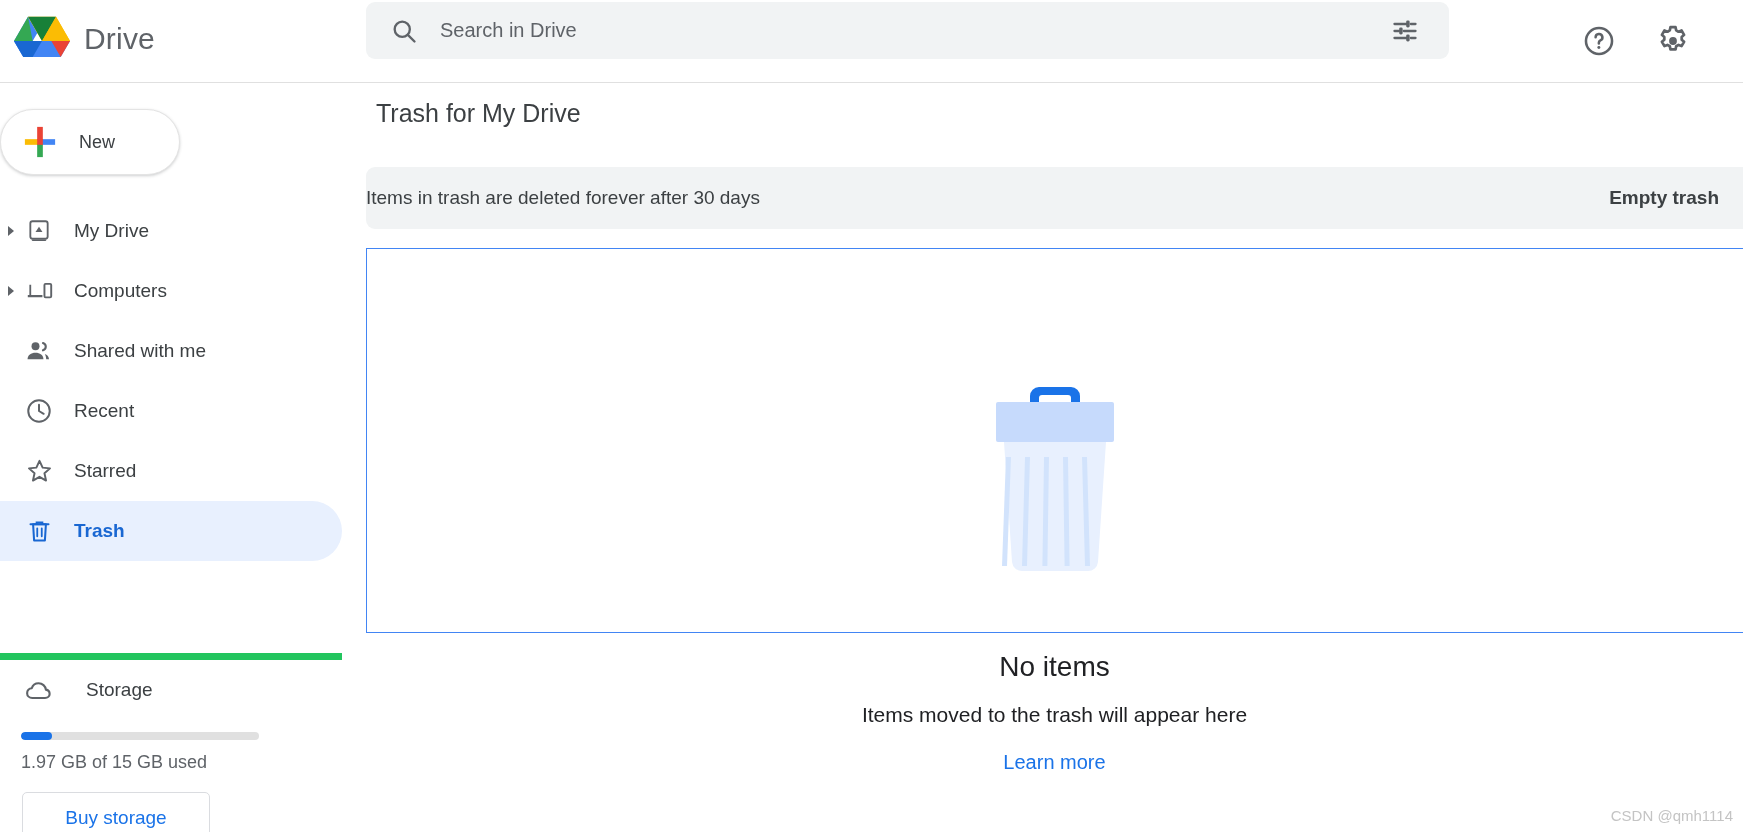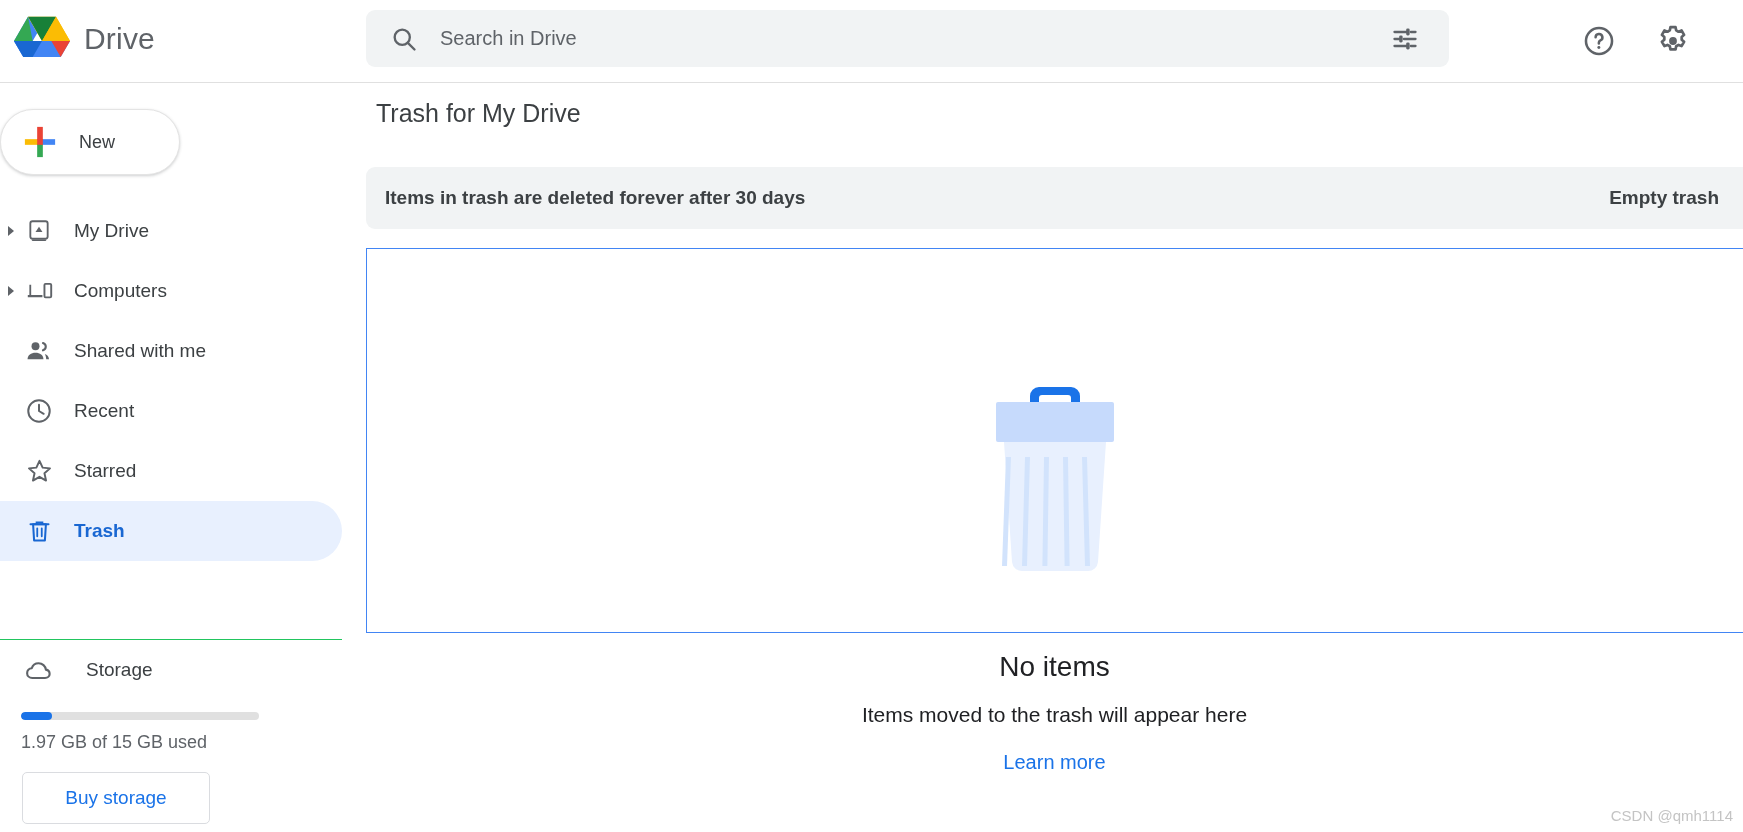--- a/index.html
+++ b/index.html
@@ -22,21 +22,21 @@
     position: absolute; left: 14px; top: 14px;
     display: flex; align-items: center; gap: 14px;
   }
   .brand-logo { width: 56px; height: 50px; display: block; }
   .brand-name {
     font-size: 30px; color: #5f6368; letter-spacing: .2px;
     font-family: "Liberation Sans", sans-serif;
   }
 
   .searchbar {
-    position: absolute; left: 366px; top: 10px;
+    position: absolute; left: 366px; top: 2px;
     width: 1083px; height: 57px;
     background: #f1f3f4; border-radius: 9px;
     display: flex; align-items: center;
   }
   .search-icon { margin-left: 24px; width: 28px; height: 28px; flex: none; }
   .search-input {
     flex: 1; border: none; outline: none; background: transparent;
     font-size: 20px; color: #3c4043; margin-left: 20px;
     font-family: "Liberation Sans", sans-serif;
   }
@@ -88,22 +88,22 @@
     display: flex; align-items: center; justify-content: center;
   }
   .nav-item .nav-label {
     margin-left: 74px; font-size: 19px; color: #3c4043;
     font-family: "Liberation Sans", sans-serif;
   }
   .nav-item.active { background: #e8f0fe; }
   .nav-item.active .nav-label { color: #1967d2; font-weight: bold; }
 
   .storage {
-    position: absolute; left: 0; top: 556px; width: 342px;
-    border-top: 1px solid #22c55e;
+    position: absolute; left: 0; top: 570px; width: 342px;
+    border-top: 7px solid #22c55e;
   }
   .storage-row { height: 60px; display: flex; align-items: center; position: relative; cursor: pointer; }
   .storage-row .nav-icon {
     position: absolute; left: 24px; width: 30px; height: 30px;
     display: flex; align-items: center; justify-content: center;
   }
   .storage-row .nav-label {
     margin-left: 86px; font-size: 19px; color: #3c4043;
   }
   .progress-track {
@@ -135,21 +135,21 @@
     font-size: 25px; color: #3c4043;
     font-family: "Liberation Sans", sans-serif;
   }
   .notice {
     position: absolute; left: 0px; top: 84px;
     width: 1377px; height: 62px;
     background: #f1f3f4; border-radius: 9px 0 0 9px;
     display: flex; align-items: center;
   }
   .notice-text {
-    margin-left: 19px; font-size: 19px; color: #3c4043; font-weight: bold;
+    font-size: 19px; color: #3c4043;
   }
   .empty-trash-btn {
     position: absolute; right: 0px; top: 0; height: 62px;
     display: flex; align-items: center;
     padding: 0 24px 0 18px;
     border: none; background: transparent; cursor: pointer;
     font-size: 19px; color: #3c4043; font-weight: bold;
     font-family: "Liberation Sans", sans-serif;
     white-space: nowrap;
   }

